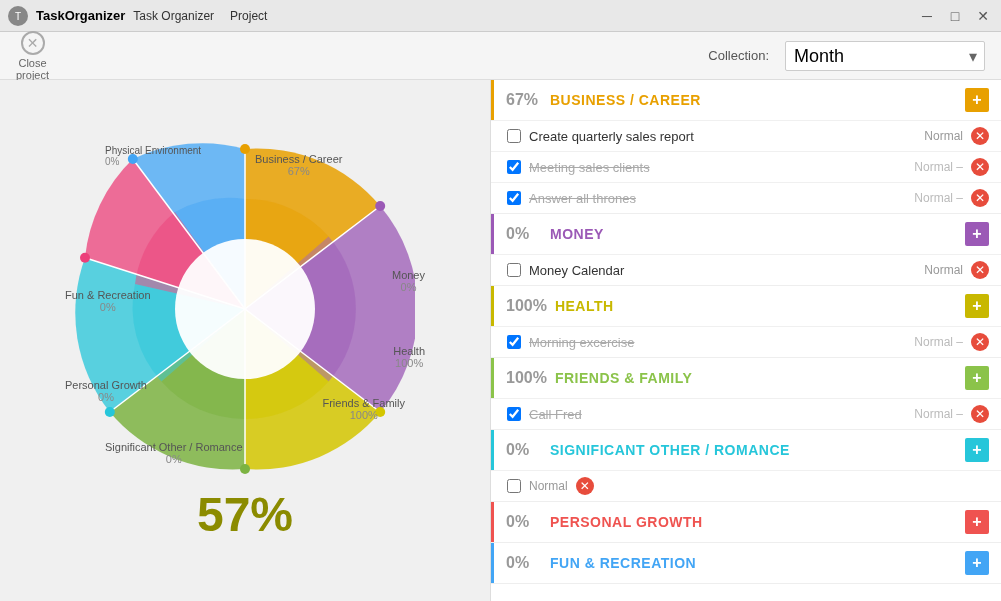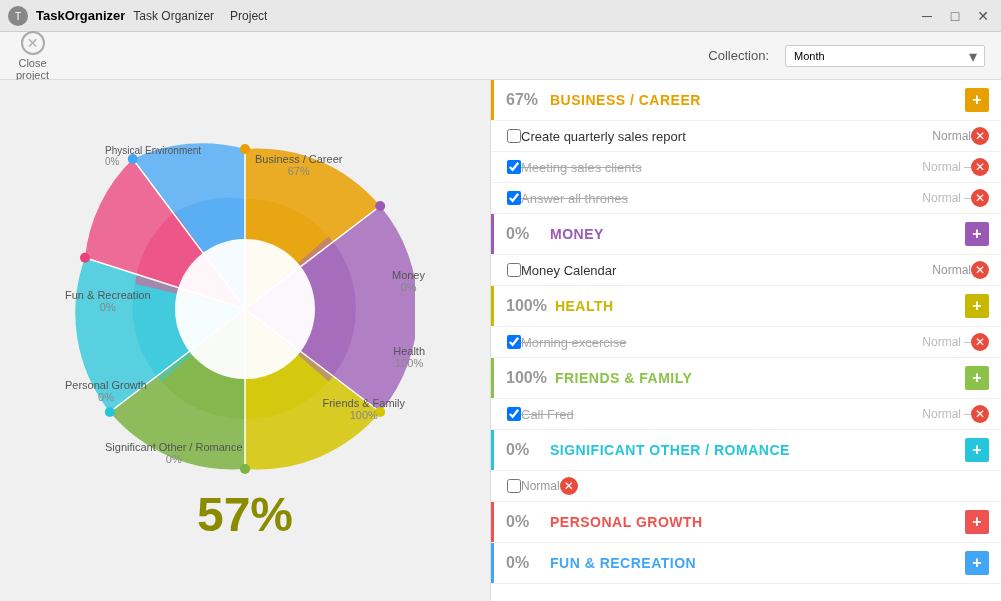--- a/index.html
+++ b/index.html
@@ -34,21 +34,21 @@
       gap: 16px;
     }
     .close-btn { display: flex; flex-direction: column; align-items: center; font-size: 11px; color: #666; cursor: pointer; gap: 2px; }
     .close-icon-circle { width: 24px; height: 24px; border: 2px solid #aaa; border-radius: 50%; display: flex; align-items: center; justify-content: center; font-size: 14px; color: #aaa; }
     .toolbar-separator { flex: 1; }
     .collection-label { font-size: 13px; color: #555; text-align: right; }
     .collection-select {
       padding: 4px 24px 4px 8px;
       border: 1px solid #ccc;
       background: white;
-      font-size: 11px;
+      font-size: 18px;
       border-radius: 2px;
       appearance: none;
       -webkit-appearance: none;
       min-width: 200px;
       cursor: pointer;
     }
     .select-wrapper { position: relative; }
     .select-wrapper::after { content: '▾'; position: absolute; right: 8px; top: 50%; transform: translateY(-50%); pointer-events: none; color: #666; }
 
     
@@ -136,21 +136,21 @@
       border: none;
       border-radius: 2px;
     }
 
     
     .task-row {
       display: flex;
       align-items: center;
       padding: 6px 12px 6px 16px;
       border-top: 1px solid #f0f0f0;
-      gap: 0;
+      gap: 8px;
       background: white;
     }
 
     .task-checkbox { width: 14px; height: 14px; flex-shrink: 0; cursor: pointer; }
 
     .task-name {
       flex: 1;
       font-size: 13px;
       color: #333;
     }

